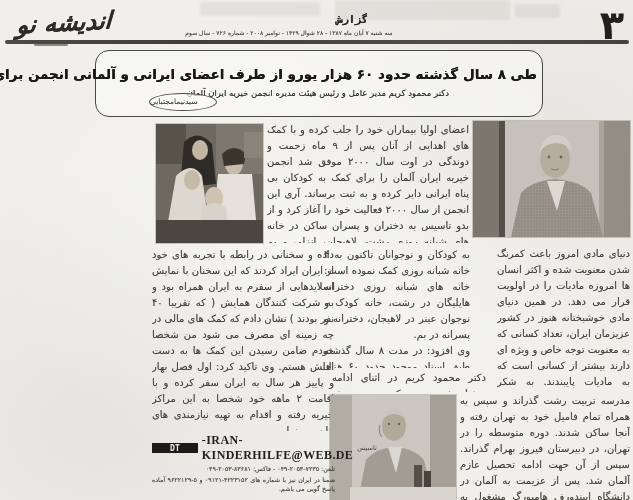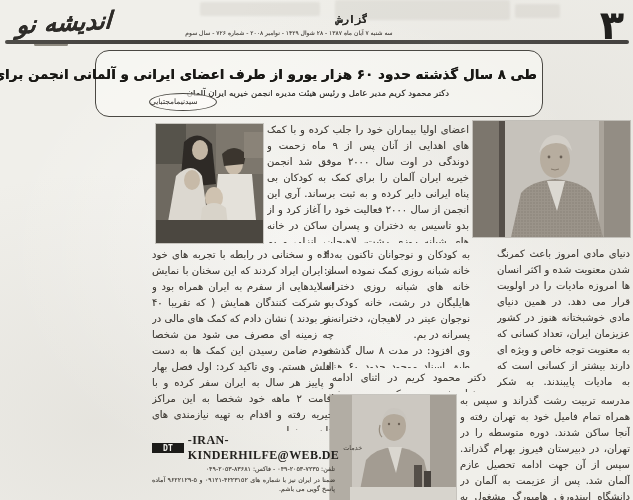--- a/index.html
+++ b/index.html
@@ -33,21 +33,21 @@
   
   .tb{overflow:hidden;font-size:10px;line-height:16px;text-align:justify;color:#46423c;
       white-space:pre-line;text-shadow:0 0 0.55px rgba(82,77,70,0.55);}
   
   .ph{overflow:hidden;background:#b9b5ae;box-shadow:0 0 0 1px rgba(120,115,105,0.35);}
   .ph svg{display:block;}
   
   .contact{left:152px;top:433px;width:183px;}
   .email-row{direction:ltr;text-align:left;display:flex;align-items:center;gap:4px;}
   .email-main{font-family:Liberation Serif, serif;font-weight:bold;font-size:12px;letter-spacing:0.4px;color:#23211e;}
-  .email-badge{display:inline-block;background:#1c1b19;color:#f2f1ec;font-family:"DejaVu Sans Mono",monospace;font-weight:bold;font-size:8.2px;padding:0 11px;}
+  .email-badge{display:inline-block;background:#1c1b19;color:#f2f1ec;font-family:"DejaVu Sans Mono",monospace;font-weight:bold;font-size:8.2px;padding:0 18px;}
   .email-label{font-size:6.5px;color:#46423c;margin-left:auto;}
   .phone-line{font-size:6.3px;color:#46423c;margin-top:2px;text-shadow:0 0 0.4px rgba(82,77,70,0.5);}
   .iran-line{font-size:6.3px;color:#46423c;margin-top:4px;line-height:8.6px;text-align:justify;text-shadow:0 0 0.4px rgba(82,77,70,0.5);}
 </style>
 </head>
 <body>
 
 <div class="page">
 
   <div class="abs ghost" style="left:200px;top:2px;width:120px;height:14px;"></div>
@@ -168,19 +168,19 @@
         <rect x="94" y="76" width="7" height="20" fill="#47433d"></rect>
         <rect x="20" y="92" width="106" height="13" fill="#d7d4cd"></rect>
       </g>
     </svg>
   </div>
 
   <div class="abs contact">
     <div class="email-row">
       <span class="email-badge">DT</span>
         <span class="email-main">-IRAN-KINDERHILFE@WEB.DE</span>
-      <span class="email-label">خدمات</span>
+      <span class="email-label">تاسیس</span>
     </div>
     <div class="phone-line">تلفن: ۷۲۳۵-۲۰۵۳-۰۴۹ - فاکس: ۸۳۶۸۱-۲۰۵۳-۰۴۹</div>
     <div class="iran-line">ضمنا در ایران نیز با شماره های ۴۲۲۳۱۵۲-۰۹۱۲۱ و ۵-۹۶۲۲۱۲۹ آماده پاسخ گویی می باشم.</div>
   </div>
 
 </div>
 
 </body></html>

